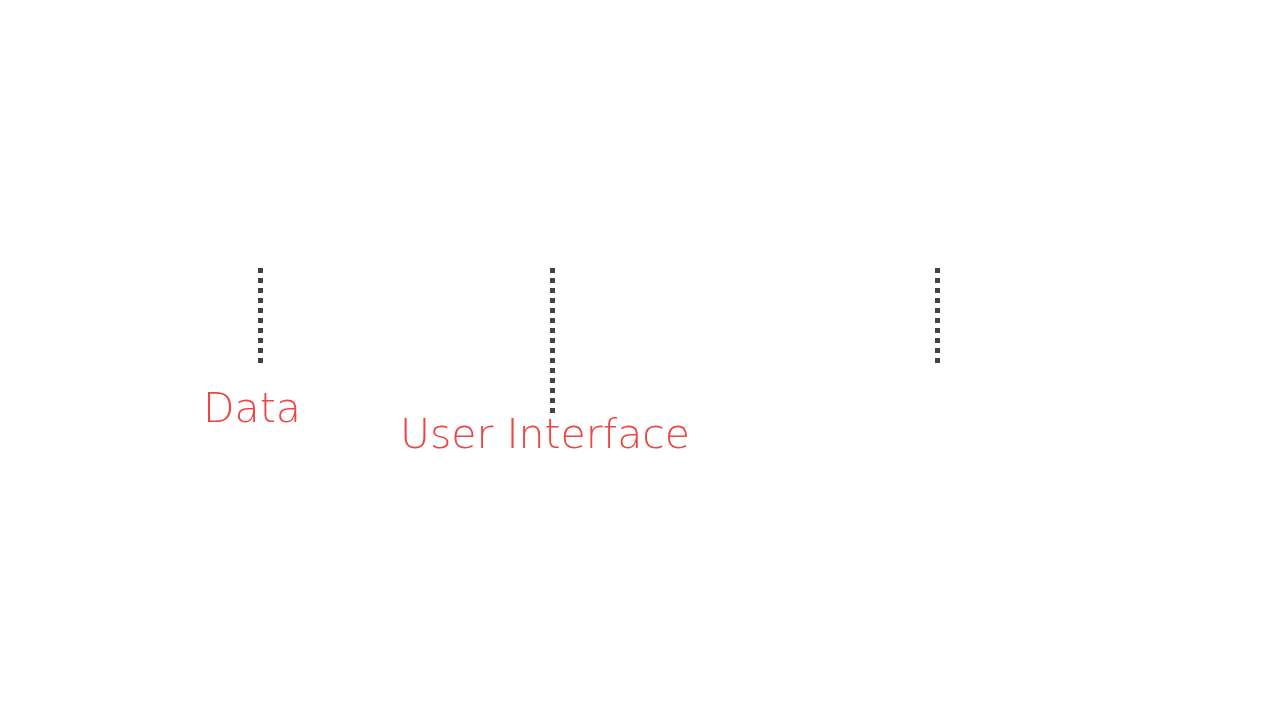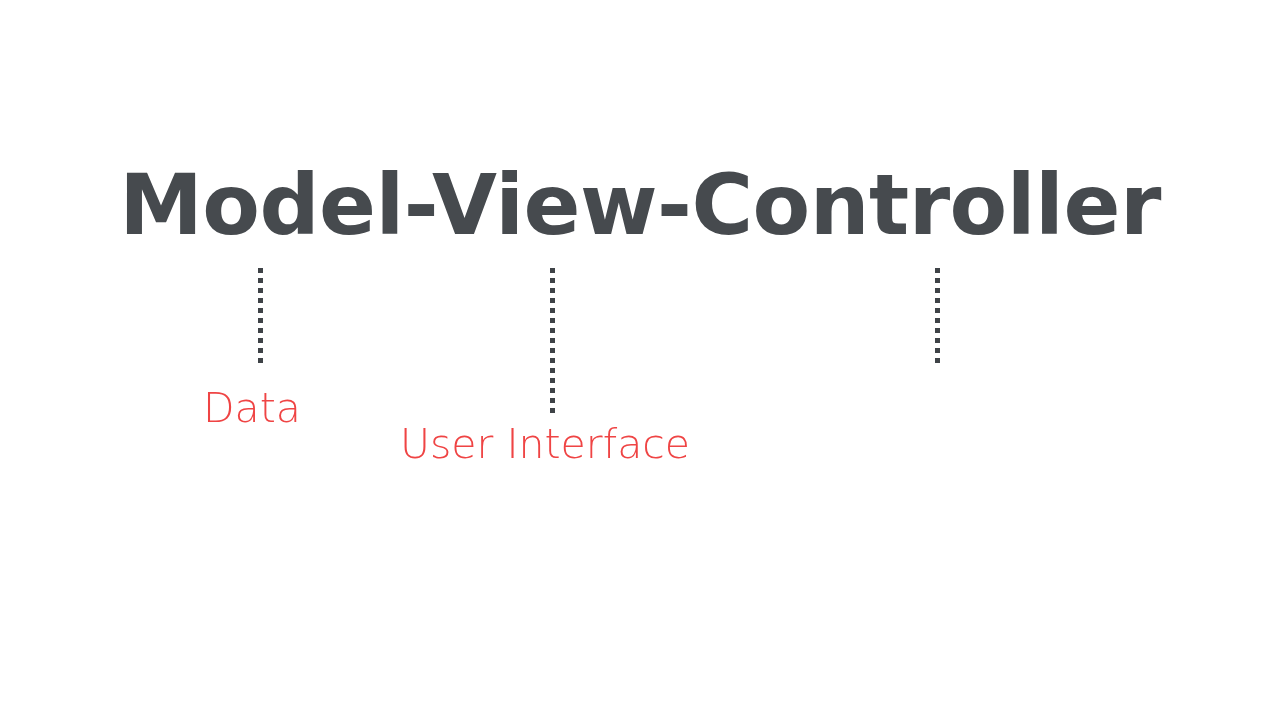--- a/index.html
+++ b/index.html
@@ -80,33 +80,32 @@
     text-align: center;
     transform: translateX(-50%);
   }
 
   #label-data {
     left: 252px;
     top: 386px;
   }
   #label-user-interface {
     left: 545px;
-    top: 422px;
+    top: 412px;
   }
   #label-coordinator {
     left: 926px;
     top: 386px;
   }
 </style>
 </head>
 <body>
 
 <div id="slide">
 
-  <div class="title">Model-View-Controller</div>
 
   <div class="connector" id="connector-model"></div>
 
   <div class="connector" id="connector-view"></div>
 
   <div class="connector" id="connector-controller"></div>
 
   <div class="label" id="label-data">Data</div>
 
   <div class="label" id="label-user-interface">User Interface</div>

